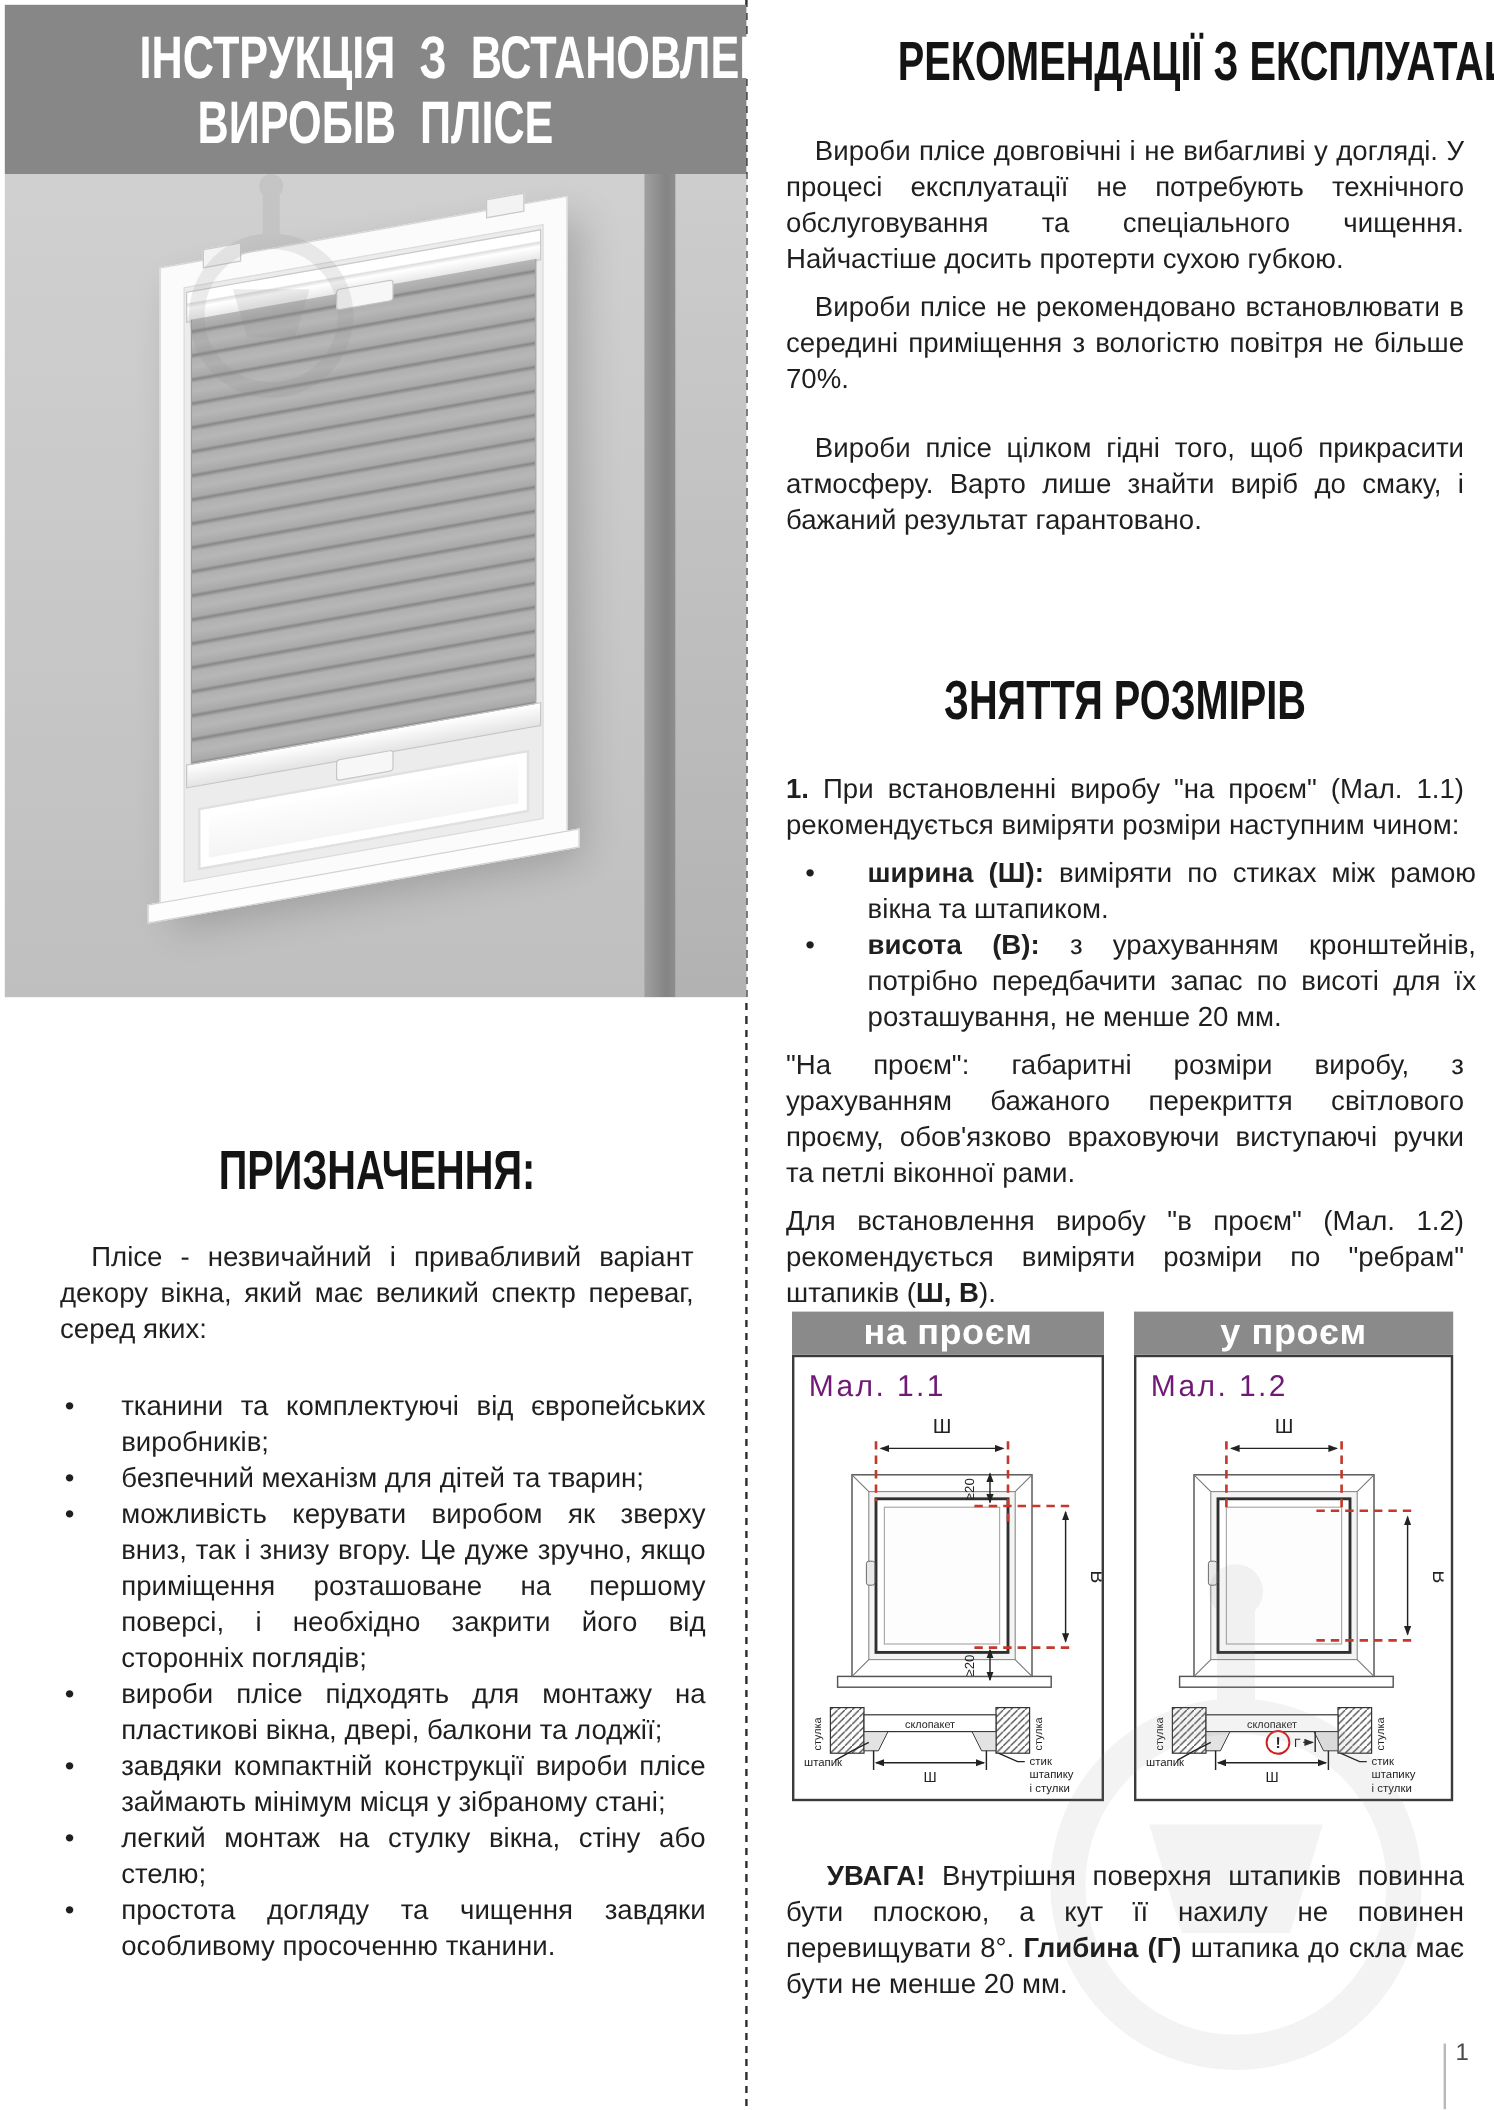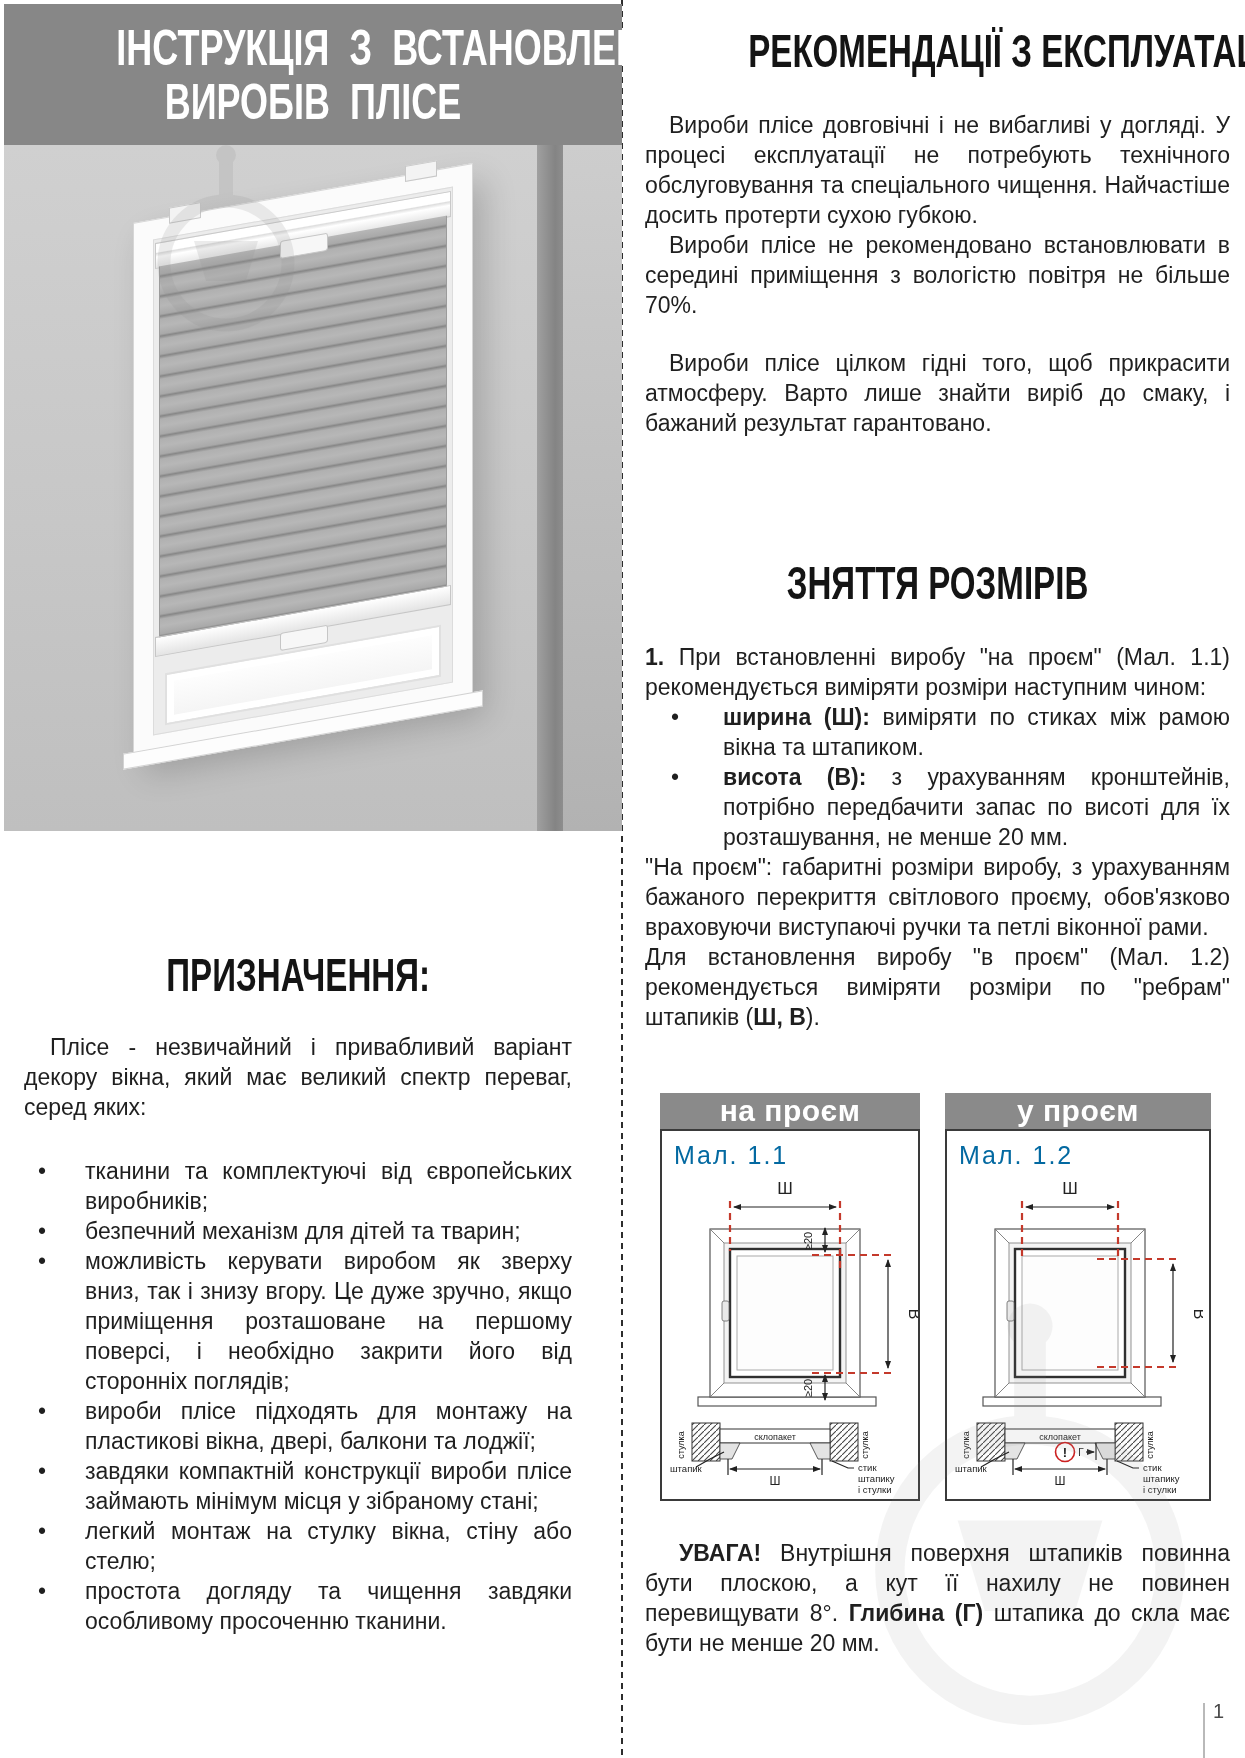--- a/index.html
+++ b/index.html
@@ -53,23 +53,23 @@
   .w-bracket.l{left:36px;} .w-bracket.r{right:36px;}
 
   
   .wm{position:absolute;pointer-events:none;}
   .wm svg{display:block;width:100%;height:100%;}
   .wm-photo{left:142px;top:-2px;width:160px;height:200px;opacity:.17;}
   .wm-right{left:849px;top:1299px;width:362px;height:452px;opacity:.10;z-index:2;}
 
   
   .sect-h .cond{font-size:46px;color:#141414;}
-  .purpose{position:absolute;left:24px;top:948px;width:548px;}
+  .purpose{position:absolute;left:40px;top:948px;width:548px;}
   .purpose .intro{margin-top:30px;text-indent:26px;}
-  p.body{margin:0;text-align:justify;font-size:23px;line-height:30px;}
+  p.body{margin:10px;text-align:justify;font-size:23px;line-height:30px;}
   ul.bullets{margin:34px 0 0 0;padding:0 0 0 61px;list-style:none;}
   ul.bullets li{position:relative;text-align:justify;font-size:23px;line-height:30px;}
   ul.bullets li::before{content:"\2022";position:absolute;left:-47px;top:0;}
 
   .care{position:absolute;left:645px;top:24px;width:585px;z-index:3;}
   .care .body{text-indent:24px;}
   .care .p1{margin-top:32px;}
   .care .p3{margin-top:28px;}
 
   .measure{position:absolute;left:645px;top:556px;width:585px;z-index:3;}
@@ -77,21 +77,21 @@
   .measure ul.bullets{margin-top:0;padding-left:78px;}
   .measure ul.bullets li::before{left:-52px;}
 
   
   .panel{position:absolute;z-index:1;}
   .panel1{left:660px;top:1093px;width:260px;}
   .panel2{left:945px;top:1093px;width:266px;}
   .panel-bar{height:36px;background:#8a8a8a;color:#ffffff;font-weight:700;font-size:30px;
              display:flex;align-items:center;justify-content:center;letter-spacing:.5px;}
   .panel-box{position:relative;height:372px;background:#ffffff;border:2px solid #3a3a3a;box-sizing:border-box;}
-  .fig-label{position:absolute;top:10px;left:12px;font-size:25px;letter-spacing:2px;color:#0369a1;}
+  .fig-label{position:absolute;top:10px;left:12px;font-size:25px;letter-spacing:2px;color:#701a75;}
   .fig-svg{position:absolute;left:0;top:36px;width:256px;height:332px;}
 
   svg text{font-family:"Liberation Sans","DejaVu Sans",sans-serif;fill:#222;}
   .red{stroke:#c4392b;stroke-width:2.2;stroke-dasharray:7 5;fill:none;}
   .dim{stroke:#222;stroke-width:1.2;fill:none;}
   .thin{stroke:#777;stroke-width:.9;fill:none;}
   .frame{fill:#ffffff;stroke:#555;stroke-width:1.2;}
   .frame2{fill:#f4f4f4;stroke:#888;stroke-width:.9;}
 
   

